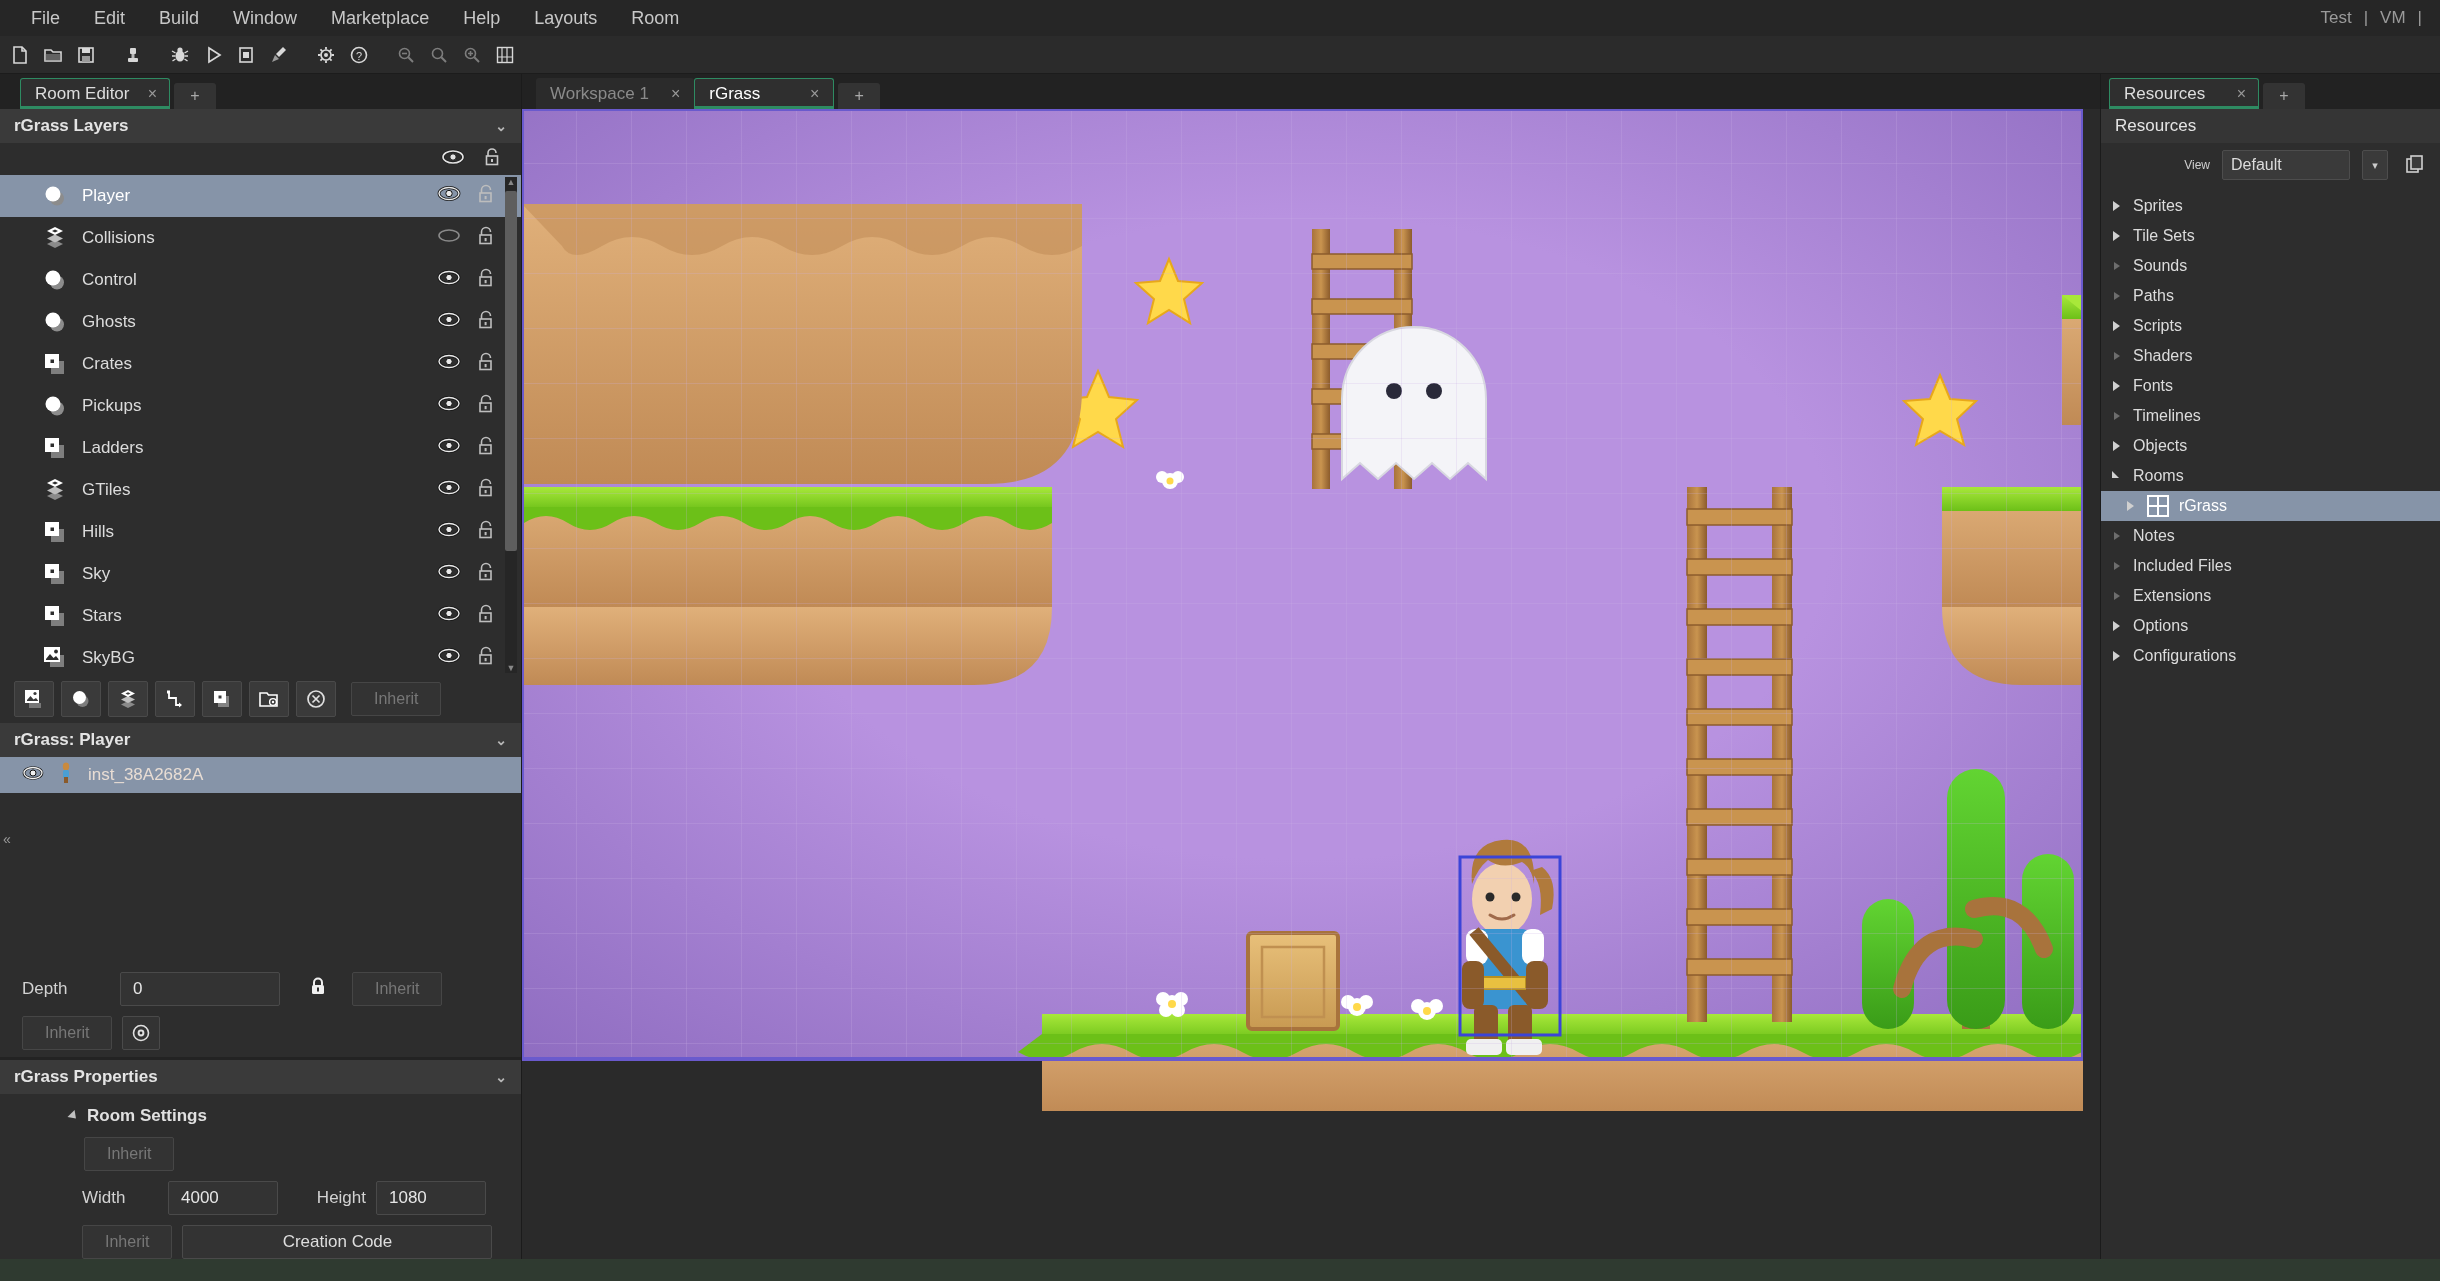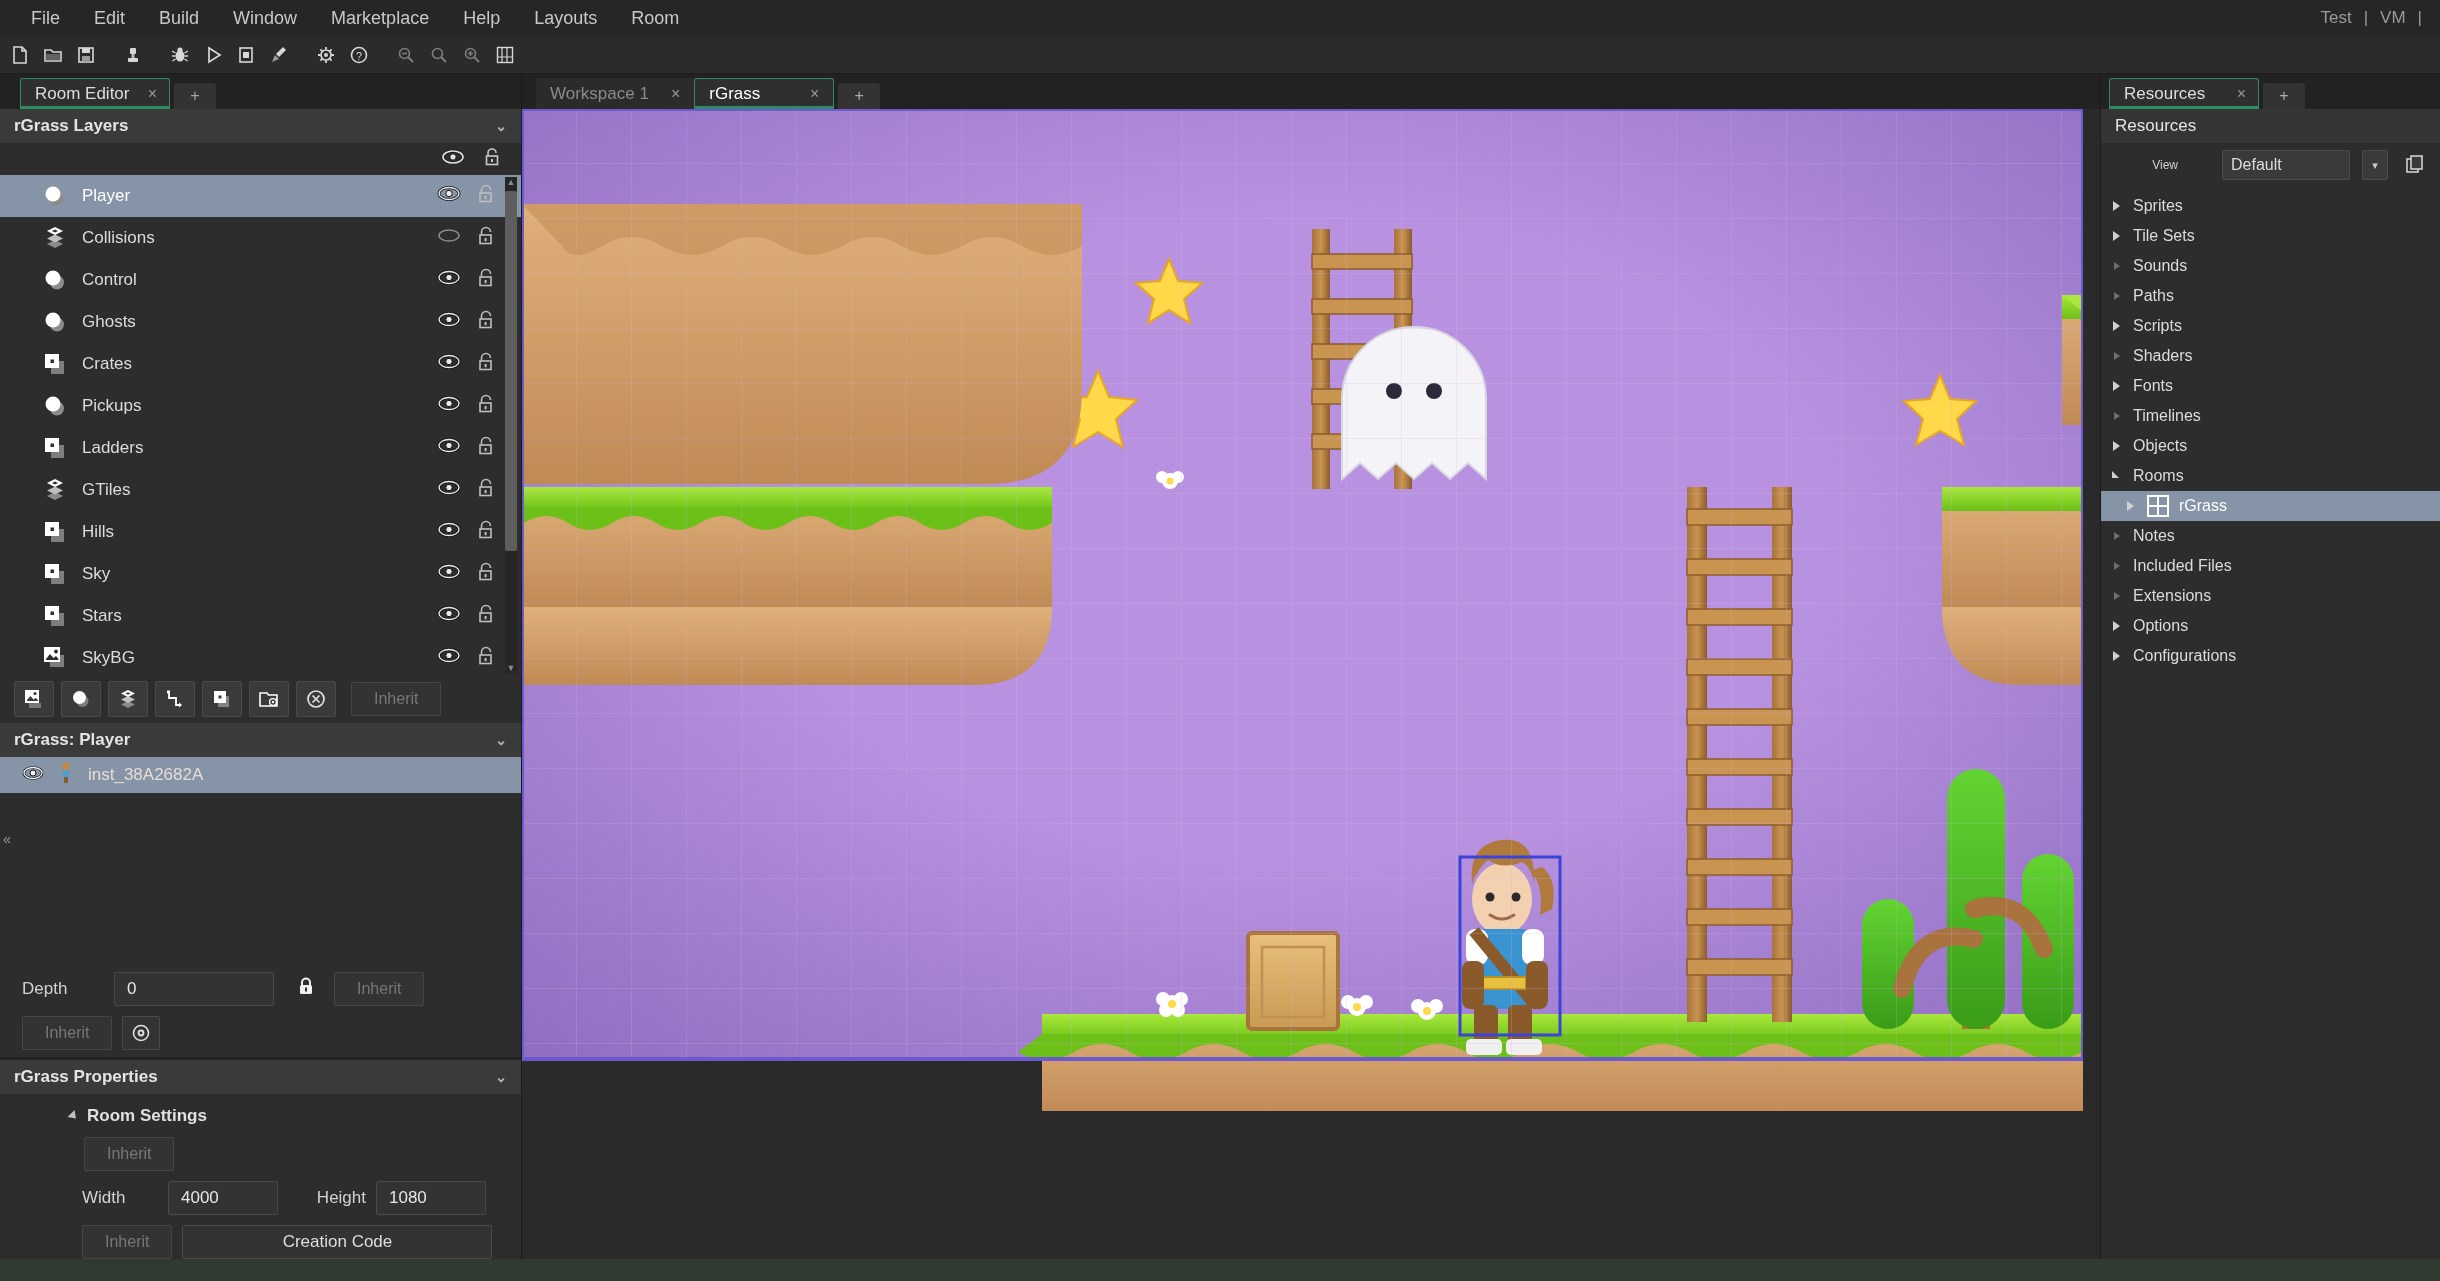--- a/index.html
+++ b/index.html
@@ -110,21 +110,21 @@
     border-radius: 2px; margin-left: 8px; cursor: default;
   }
 
   .inst-list { flex: 0 0 200px; background: #2d2d2d; }
   .inst-row {
     height: 36px; display: flex; align-items: center; gap: 14px; padding-left: 22px;
     font-size: 17px; color: #e8ddd4; background: #8694a8; cursor: pointer;
   }
 
   .depth-area { flex: 0 0 100px; background: #2d2d2d; padding: 10px 0 0 0; }
-  .frow { display: flex; align-items: center; gap: 12px; padding: 5px 0 5px 22px; }
+  .frow { display: flex; align-items: center; gap: 18px; padding: 5px 0 5px 22px; }
   .flabel { font-size: 17px; color: #d2d2d2; }
   .finput {
     background: #333; border: 1px solid #4a4a4a; height: 34px; color: #e6e6e6;
     font-size: 17px; padding: 0 12px; font-family: "Liberation Sans", sans-serif;
     display: flex; align-items: center; border-radius: 2px;
   }
 
   .props-area { flex: 1 1 auto; background: #2d2d2d; overflow: hidden; margin-left: 48px; }
   .section-toggle {
     display: flex; align-items: center; gap: 10px; padding: 12px 0 6px 22px;
@@ -178,21 +178,21 @@
     width: 340px; flex: 0 0 340px; background: #2d2d2d;
     display: flex; flex-direction: column; border-left: 1px solid #1b1b1b;
   }
   .res-viewrow {
     height: 44px; display: flex; align-items: center; gap: 12px; padding: 0 10px 0 0;
     justify-content: flex-end; flex: 0 0 44px;
   }
   .res-select {
     width: 128px; height: 30px; background: #3a3a3a; border: 1px solid #4d4d4d;
     display: flex; align-items: center; padding: 0 8px; font-size: 16px; color: #dcdcdc;
-    border-radius: 2px; cursor: pointer; margin-left: 32px;
+    border-radius: 2px; cursor: pointer;
   }
   .res-caret {
     width: 26px; height: 30px; background: #3a3a3a; border: 1px solid #4d4d4d;
     display: flex; align-items: center; justify-content: center; font-size: 11px;
     color: #ccc; border-radius: 2px; cursor: pointer;
   }
   .res-tree { flex: 1 1 auto; overflow: hidden; padding-top: 4px; }
   .res-item {
     height: 30px; display: flex; align-items: center; gap: 10px; padding-left: 10px;
     font-size: 16px; color: #dcdcdc; cursor: pointer;

